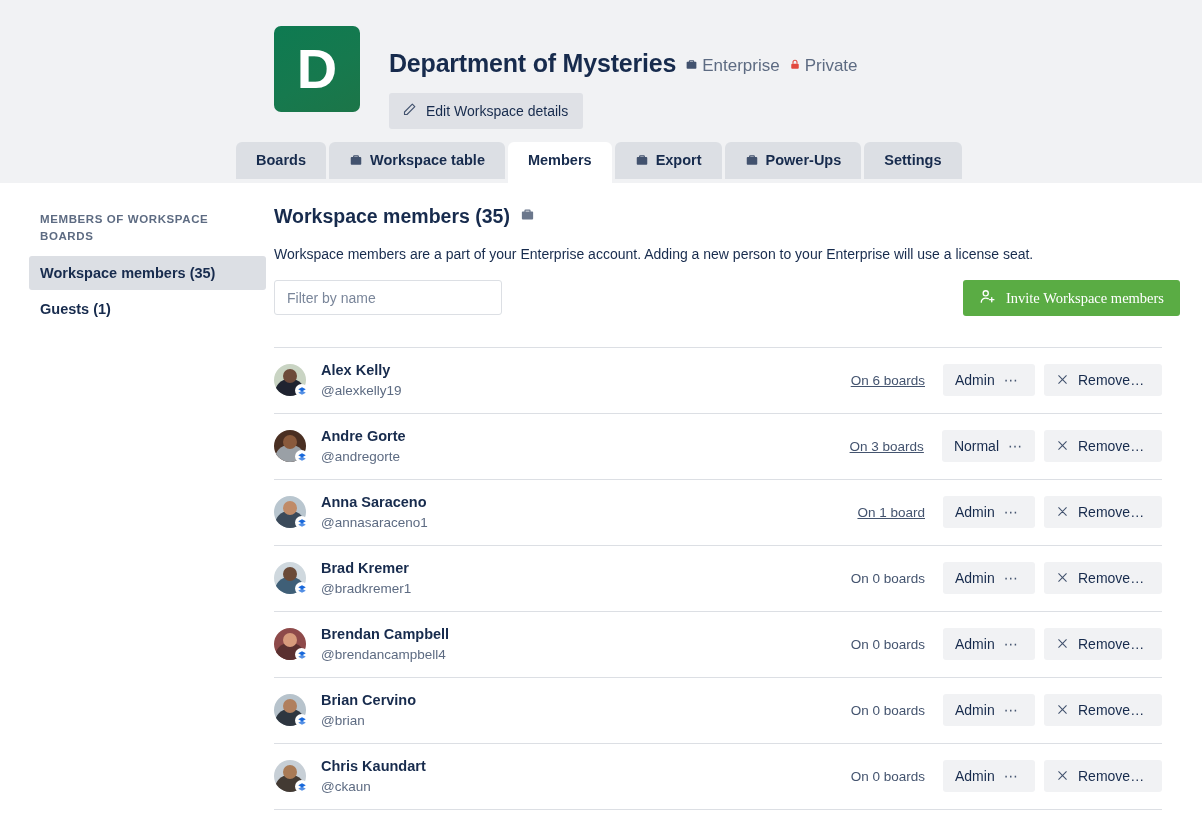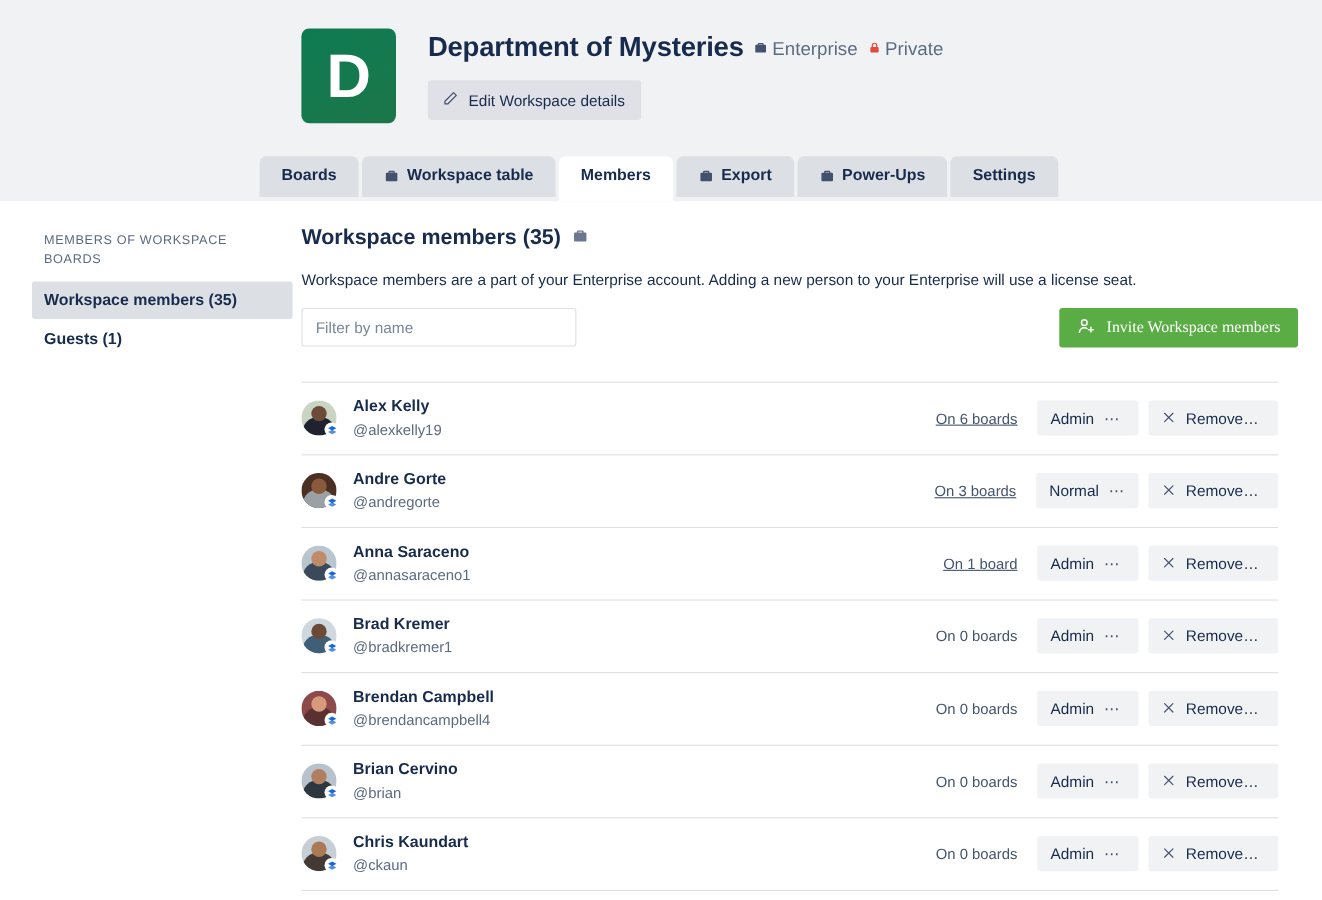--- a/index.html
+++ b/index.html
@@ -31,21 +31,21 @@
     background: linear-gradient(150deg, #0e7a51 0%, #16794e 55%, #1c7548 100%);
     color: #ffffff;
     font-size: 56px;
     font-weight: bold;
     line-height: 86px;
     text-align: center;
     flex: 0 0 auto;
     letter-spacing: 0;
   }
   .ws-meta { margin-left: 29px; padding-top: 3px; }
-  .ws-title-row { display: flex; align-items: baseline; gap: 9px; }
+  .ws-title-row { display: flex; align-items: baseline; gap: 9px; margin-top: 20px; }
   .ws-title {
     font-size: 25px;
     font-weight: bold;
     color: #172b4d;
     letter-spacing: -0.2px;
   }
   .ws-badge {
     display: inline-flex;
     align-items: center;
     gap: 4px;
@@ -101,21 +101,21 @@
   }
 
   
   .page {
     display: flex;
     padding-top: 22px;
   }
   .sidebar { width: 274px; flex: 0 0 274px; padding-left: 29px; }
   .sidebar-heading {
     font-size: 11.5px;
-    font-weight: normal;
+    font-weight: bold;
     letter-spacing: 0.6px;
     color: #5d6b82;
     text-transform: uppercase;
     line-height: 1.45;
     margin: 6px 0 12px 11px;
     max-width: 175px;
   }
   .side-item {
     display: block;
     font-size: 14.5px;
@@ -144,21 +144,21 @@
     margin-bottom: 16px;
     line-height: 1.35;
   }
   .filter-row {
     display: flex;
     align-items: center;
     justify-content: space-between;
     margin-bottom: 31px;
   }
   .filter-input {
-    width: 250px;
+    width: 228px;
     height: 35px;
     border: 1px solid #dcdfe4;
     border-radius: 3px;
     background: #ffffff;
     font-family: inherit;
     font-size: 14px;
     color: #172b4d;
     padding: 0 12px;
     outline: none;
   }

